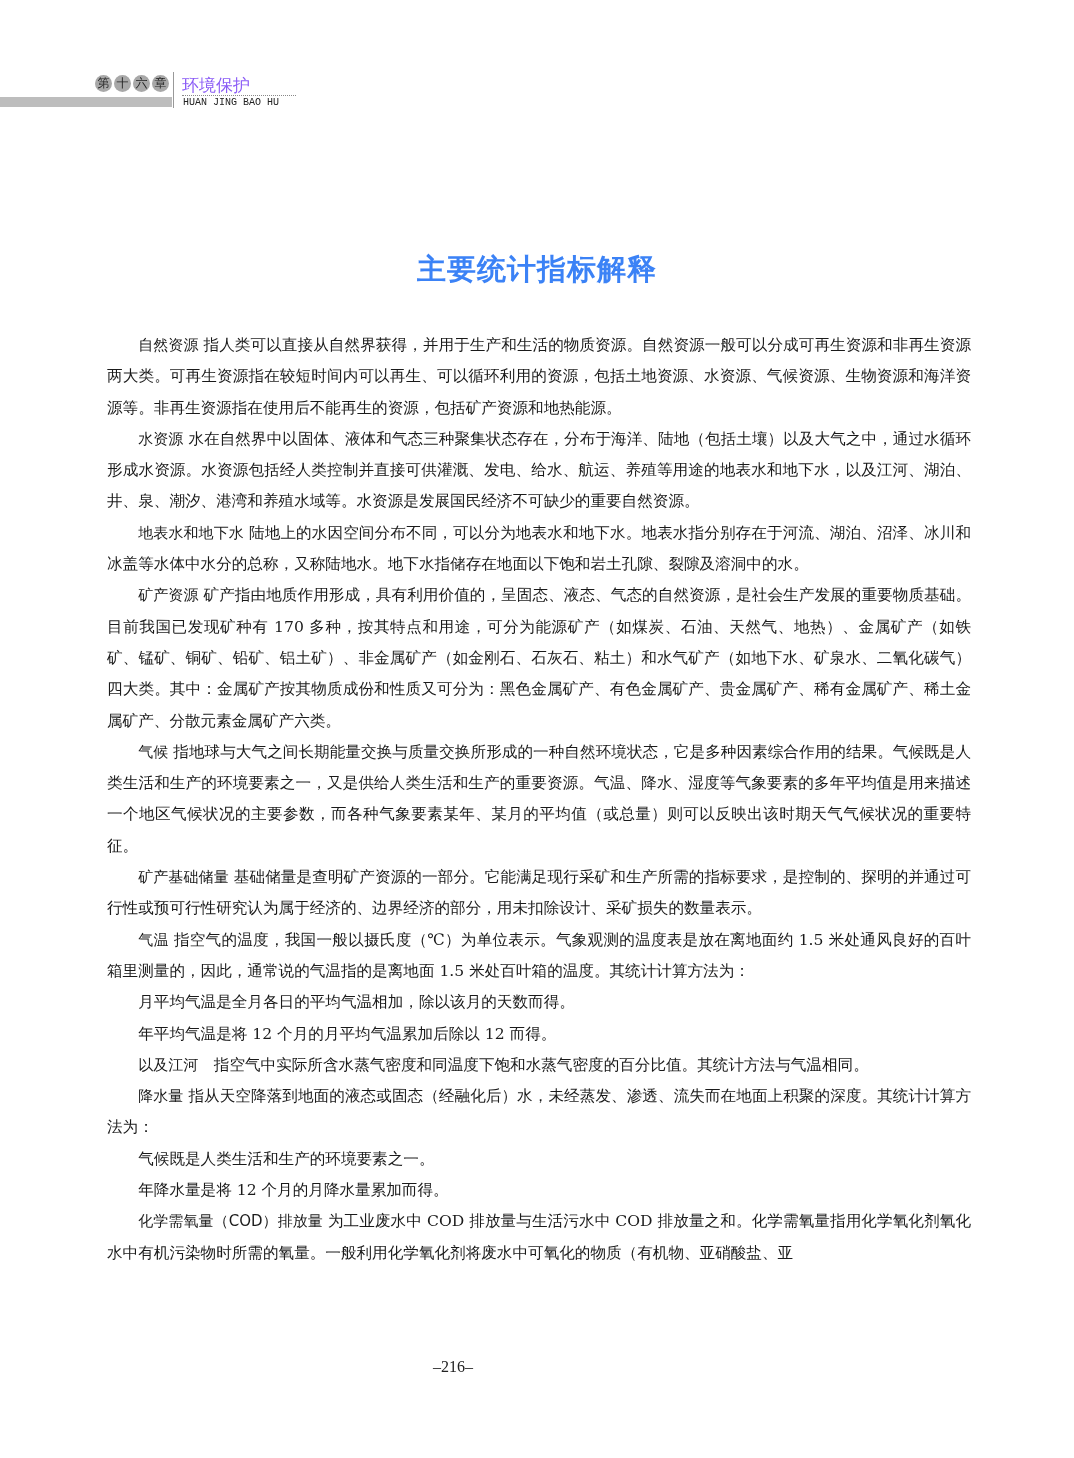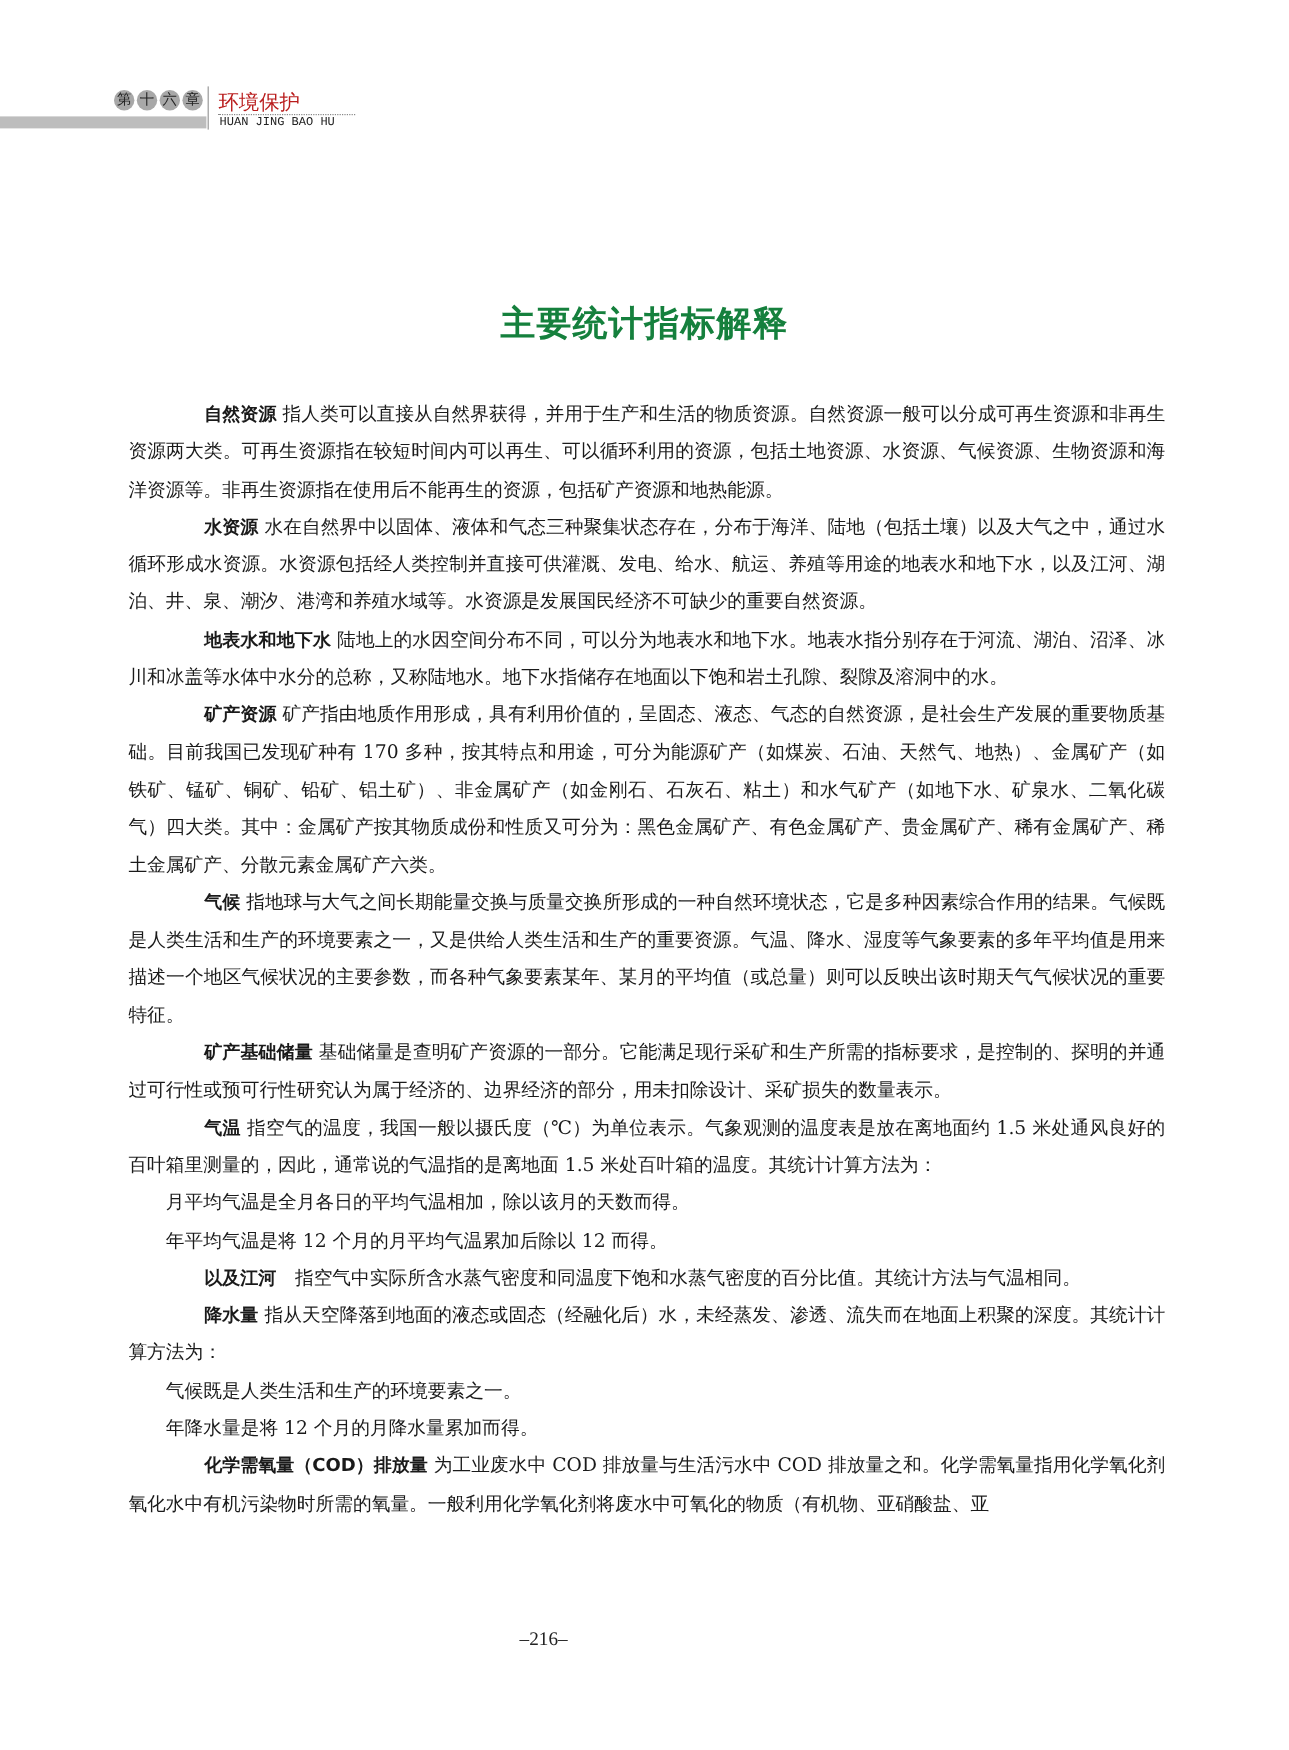--- a/index.html
+++ b/index.html
@@ -4,30 +4,30 @@
 <style>
   html, body { margin: 0; padding: 0; background: #ffffff; }
   body { width: 1074px; height: 1458px; position: relative; overflow: hidden;
          font-family: "DejaVu Serif", "Liberation Serif", serif; color: #1a1a1a; }
   .header { position: absolute; left: 0; top: 70px; width: 400px; height: 45px; }
   .header-bar { position: absolute; left: 0; top: 27px; width: 172px; height: 10px; background: #bdbdbd; }
   .chapter-badges { position: absolute; left: 95px; top: 5px; display: flex; gap: 2px; }
   .badge { width: 17px; height: 17px; border-radius: 50%; background: #a8a8a8; color: #222;
            font-size: 12px; line-height: 17px; text-align: center; font-family: "DejaVu Serif", serif; }
   .header-sep { position: absolute; left: 173px; top: 2px; width: 1px; height: 36px; background: #999; }
-  .header-title { position: absolute; left: 182px; top: 4px; font-size: 17px; font-family: "DejaVu Sans", sans-serif; color: #b91c1c; }
+  .header-title { position: absolute; left: 182px; top: 4px; font-size: 17px; font-family: "DejaVu Sans", sans-serif; color: #8b5cf6; }
   .header-dots { position: absolute; left: 182px; top: 25px; width: 114px; border-top: 1px dotted #888; }
   .header-sub { position: absolute; left: 183px; top: 27px; font-size: 10px; font-family: Liberation Mono, monospace; color: #222; letter-spacing: 0px; }
 
   .page-title { position: absolute; left: 0; width: 1074px; top: 250px; text-align: center;
-                font-size: 29px; font-family: "DejaVu Sans", sans-serif; font-weight: bold; color: #15803d; letter-spacing: 1px; }
+                font-size: 29px; font-family: "DejaVu Sans", sans-serif; font-weight: bold; color: #3b82f6; letter-spacing: 1px; }
 
   .content { position: absolute; left: 107px; top: 330px; width: 864px; font-size: 15.6px; line-height: 31.3px; }
   .para { margin: 0; text-indent: 2em; text-align: justify; }
-  .term { font-family: "DejaVu Sans", sans-serif; font-weight: bold; font-size: 15px; margin-left: 32px; }
+  .term { font-family: "DejaVu Sans", sans-serif; font-weight: normal; font-size: 15px; }
   .sub { margin: 0; text-indent: 2em; }
 
   .page-number { position: absolute; left: 0; width: 906px; top: 1358px; text-align: center;
                  font-size: 16px; font-family: "Liberation Serif", serif; color: #222; }
 </style>
 </head>
 <body>
 
 <div class="header">
   <div class="header-bar"></div>

